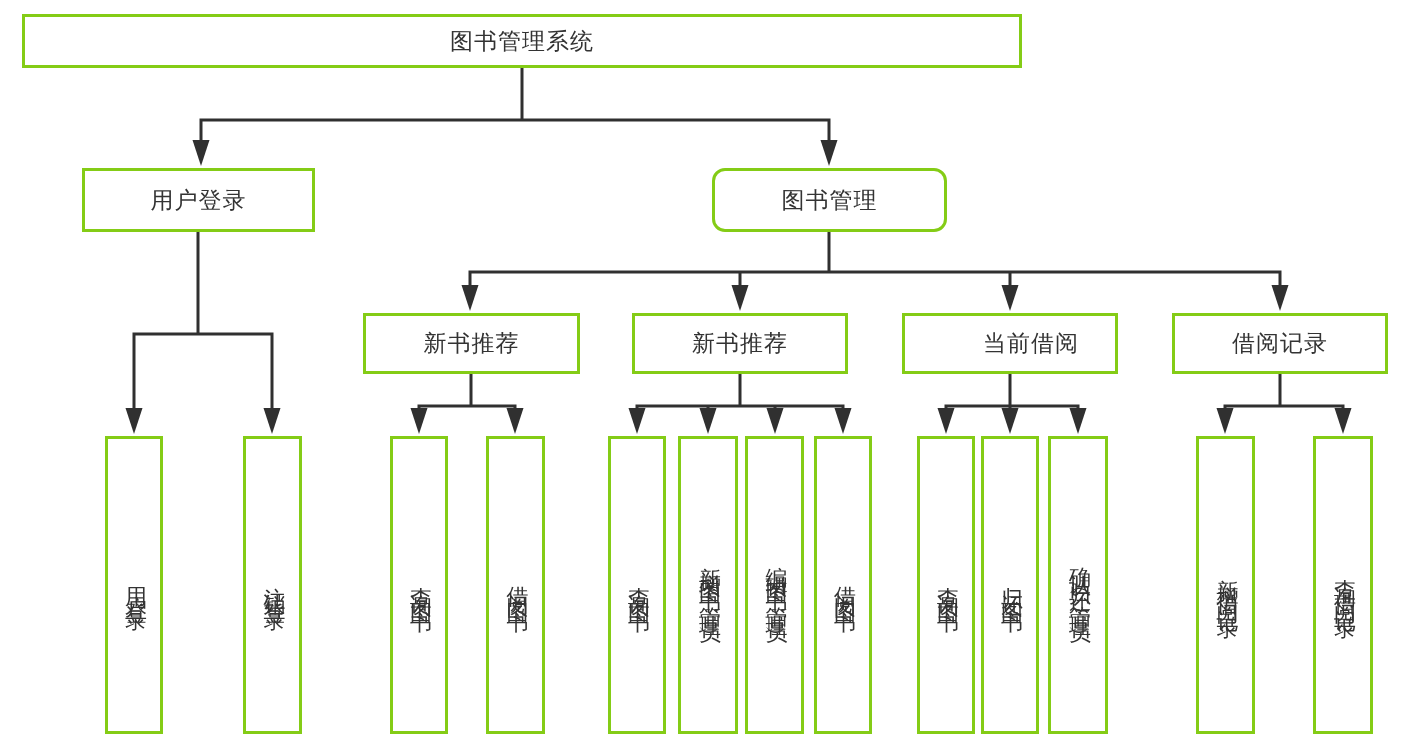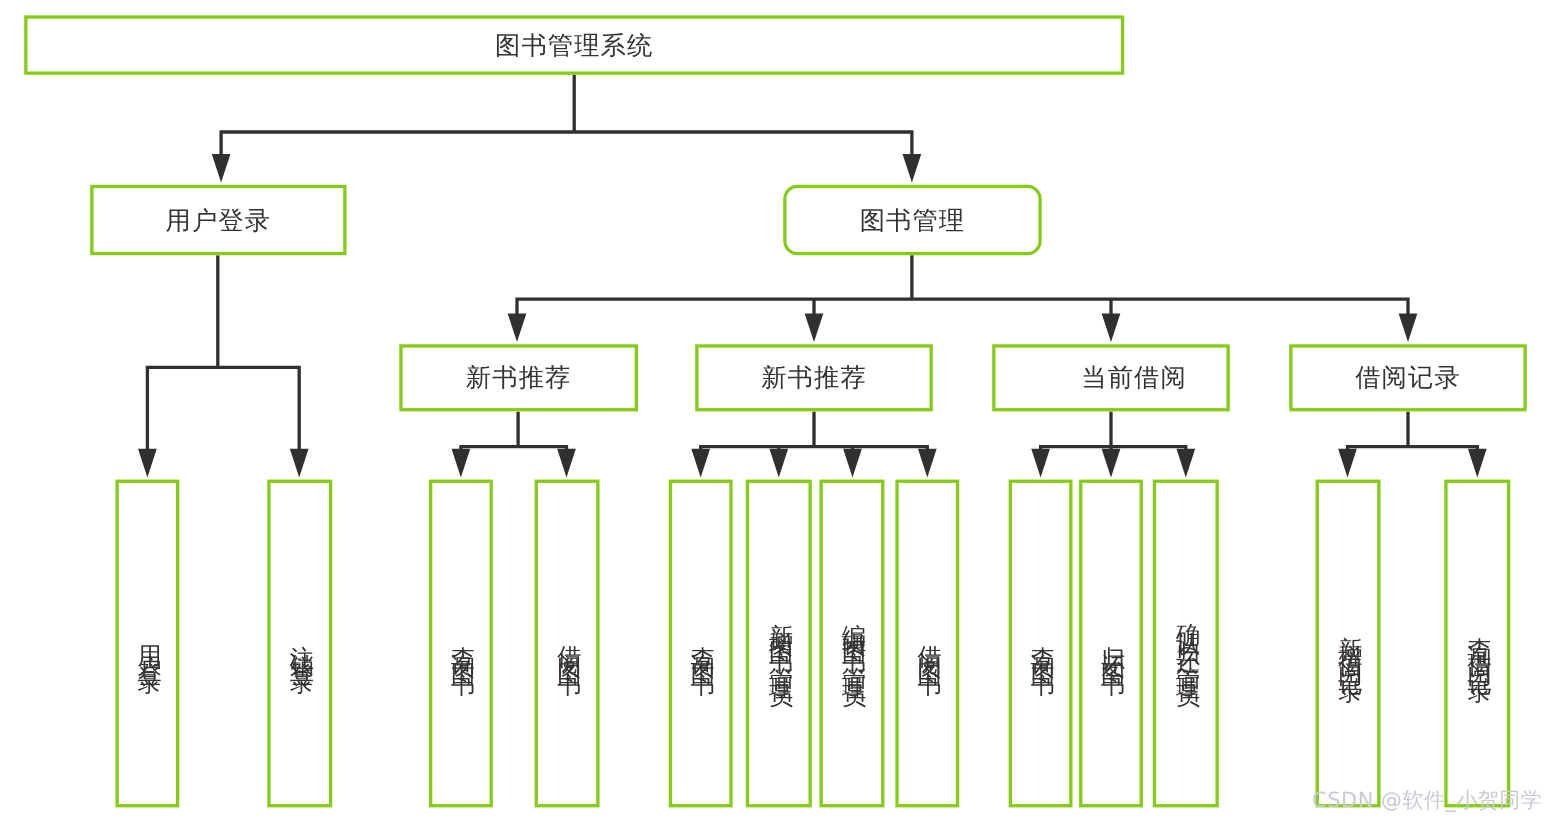--- a/index.html
+++ b/index.html
@@ -151,15 +151,14 @@
     <span class="vtext">确认归还（管理员）</span>
   </div>
 
   <div class="node vbox" style="left:1196px; top:436px; width:59px; height:298px;">
     <span class="vtext">新增借阅记录</span>
   </div>
   <div class="node vbox" style="left:1313px; top:436px; width:60px; height:298px;">
     <span class="vtext">查询借阅记录</span>
   </div>
 
-  <div class="watermark">CSDN @软件_小贺同学</div>
 
 </div>
 
 </body></html>

